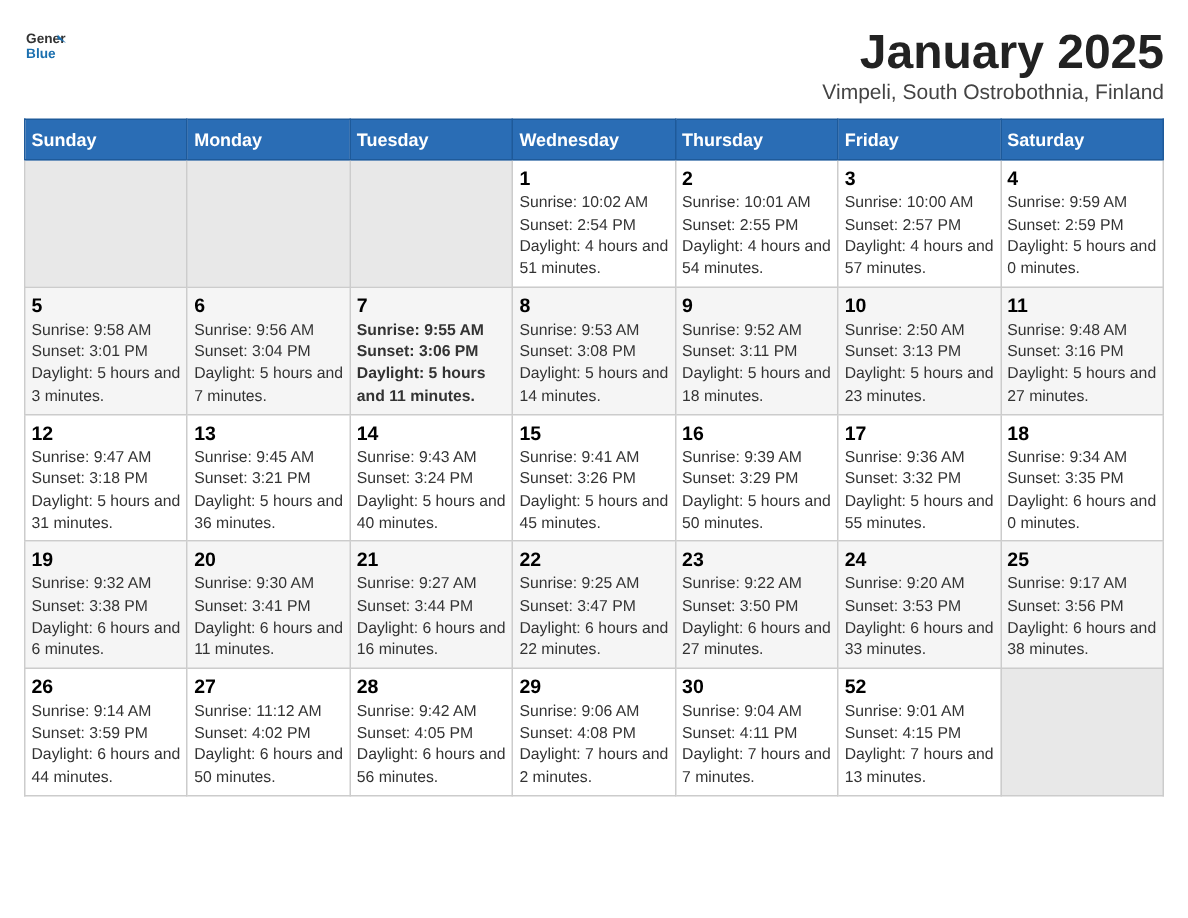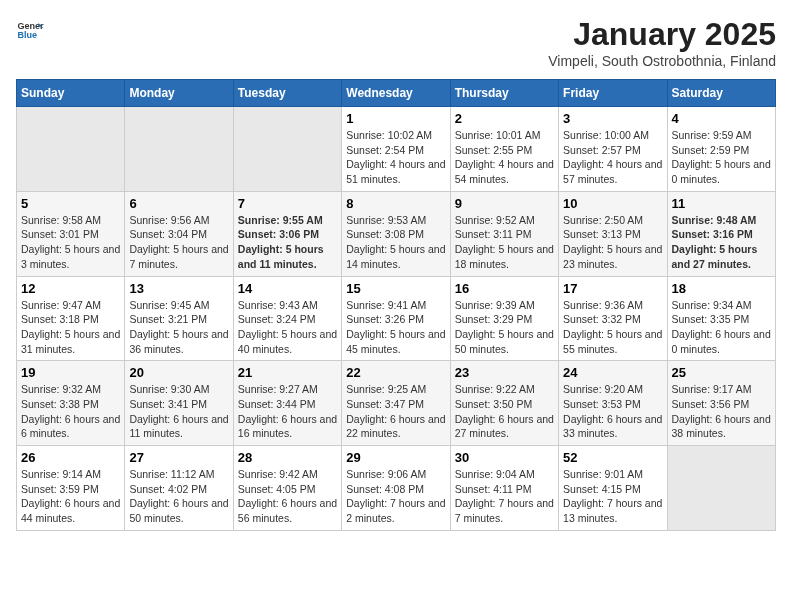--- a/index.html
+++ b/index.html
@@ -170,21 +170,21 @@
 Daylight: 5 hours and 18 minutes.</div>
         </td>
         <td>
           <span class="day-num">10</span>
           <div class="day-info" style="white-space: pre-line;">Sunrise: 2:50 AM
 Sunset: 3:13 PM
 Daylight: 5 hours and 23 minutes.</div>
         </td>
         <td>
           <span class="day-num">11</span>
-          <div class="day-info" style="white-space: pre-line; font-weight: bold;">Sunrise: 9:48 AM
+          <div class="day-info" style="white-space: pre-line;">Sunrise: 9:48 AM
 Sunset: 3:16 PM
 Daylight: 5 hours and 27 minutes.</div>
         </td>
       </tr>
       <tr>
         <td>
           <span class="day-num">12</span>
           <div class="day-info" style="white-space: pre-line;">Sunrise: 9:47 AM
 Sunset: 3:18 PM
 Daylight: 5 hours and 31 minutes.</div>

